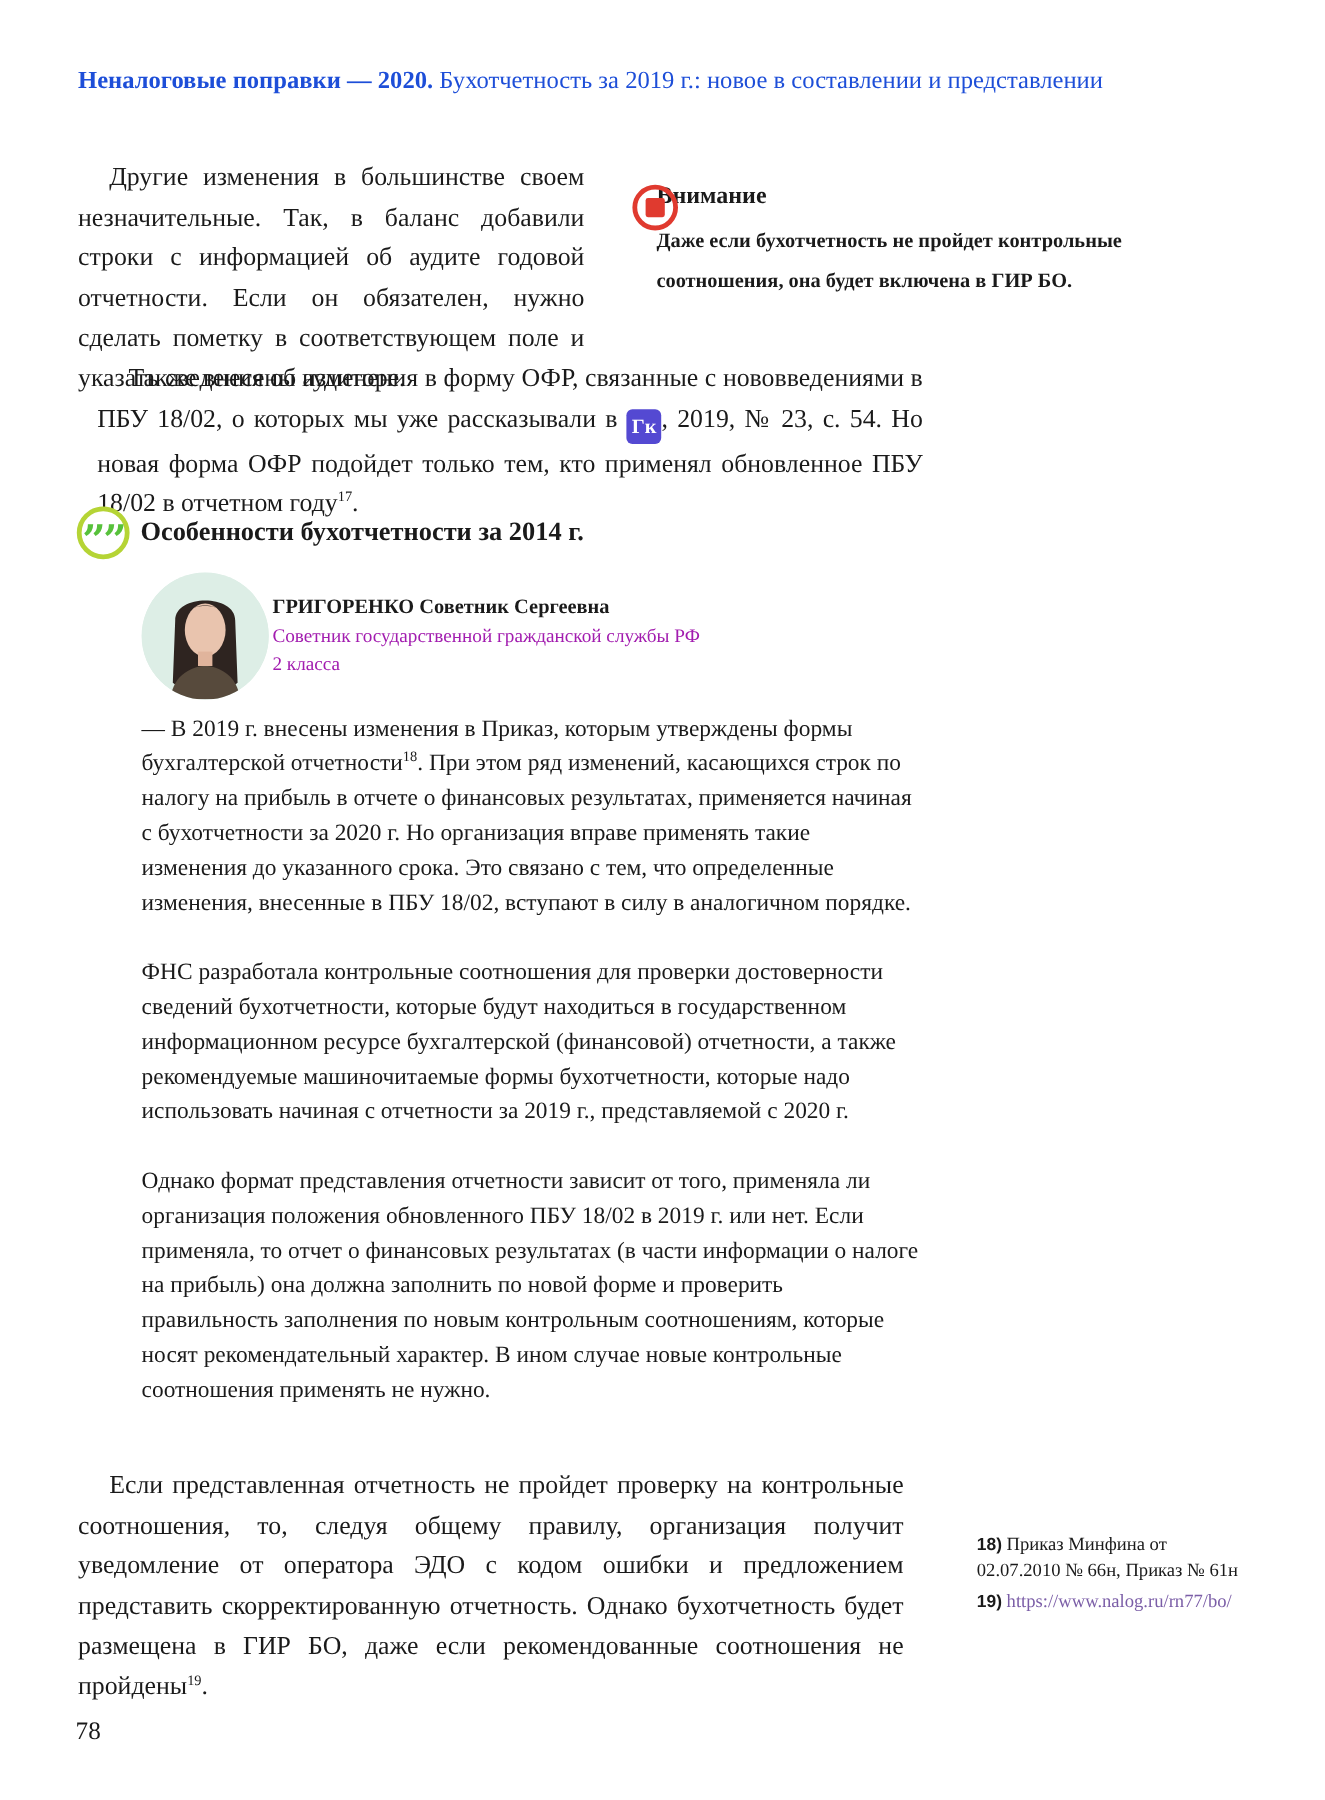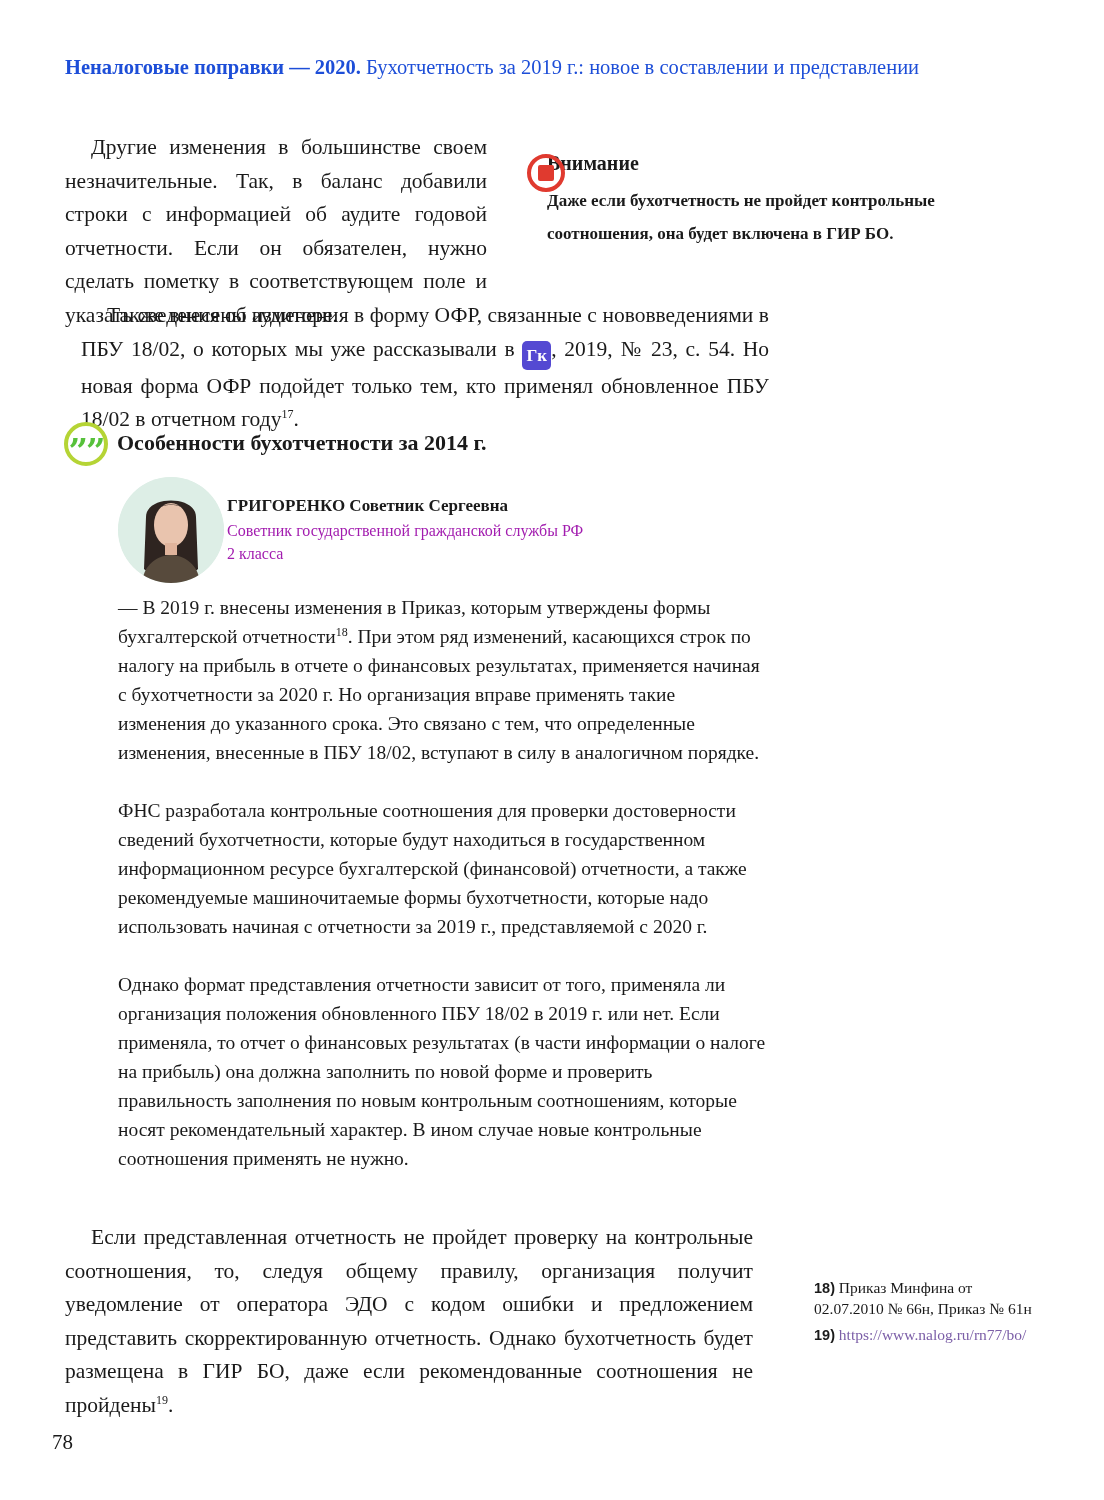--- a/index.html
+++ b/index.html
@@ -102,21 +102,21 @@
   
   .footnotes {
     position:absolute; left:793px; top:1278px; width:240px;
     font-size:15.5px; line-height:20.5px;
   }
   .footnote { margin-bottom:6px;margin-left:21px; }
   .fn-label { font-weight:700; font-family:"Liberation Sans", sans-serif; font-size:14.5px; }
   .fn-link { color:#7b5ea7; text-decoration:none; word-break:break-all; }
   
   .page-number {
-    position:absolute; left:52px; top:1430px;
+    position:absolute; left:63px; top:1430px;
     font-size:21px; color:#1a1a1a;
   }
 </style>
 </head>
 <body>
 
 <div class="page">
 
   <div class="running-head">
     <b>Неналоговые поправки — 2020.</b><span> Бухотчетность за 2019 г.: новое в составлении и представлении</span>

